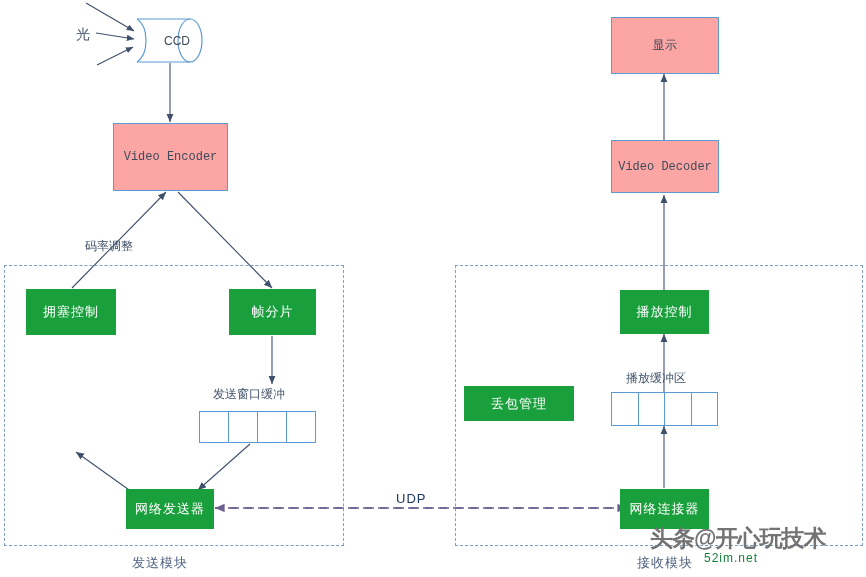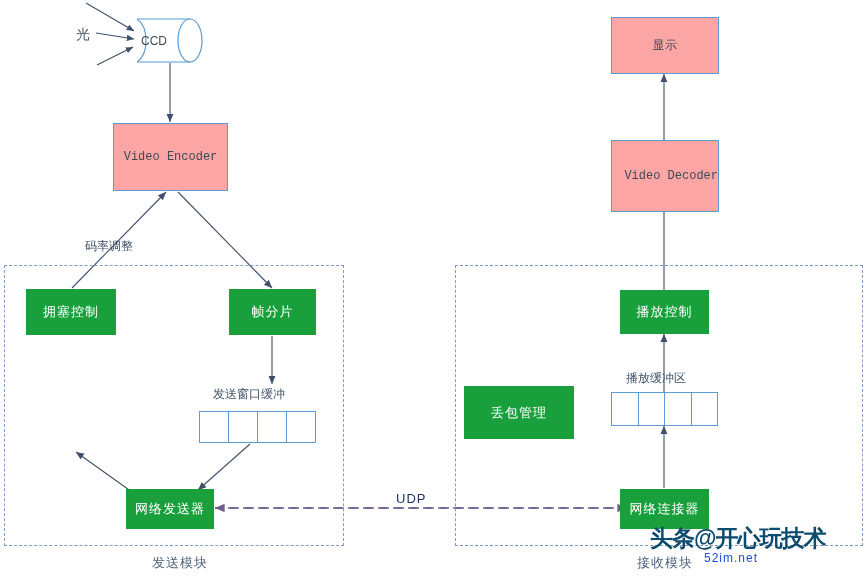--- a/index.html
+++ b/index.html
@@ -36,24 +36,24 @@
   
   .module{position:absolute;border:1px dashed #7f9dc4;box-sizing:border-box;background:transparent;}
 
   
   #watermark{
     position:absolute;right:2px;bottom:6px;width:220px;height:56px;
     pointer-events:none;
   }
   .wm-text{
     position:absolute;left:6px;top:8px;font-size:23px;font-weight:bold;
-    color:#0c4a6e;white-space:nowrap;letter-spacing:-1px;
+    color:#737373;white-space:nowrap;letter-spacing:-1px;
   }
   .wm-sub{
-    position:absolute;left:60px;top:36px;font-size:12px;color:#1d4ed8;letter-spacing:1px;
+    position:absolute;left:60px;top:36px;font-size:12px;color:#15803d;letter-spacing:1px;
   }
 </style>
 </head>
 <body>
 
 <div id="canvas">
 
   <svg class="svg-layer" viewBox="0 0 866 577">
     <defs>
       <marker id="arrHead" markerWidth="9" markerHeight="9" refX="7.4" refY="3.2" orient="auto" markerUnits="strokeWidth">
@@ -124,31 +124,31 @@
     </g>
 
     <g stroke="#40506b" stroke-width="1.1" fill="none">
       <line x1="664" y1="140" x2="664" y2="74" marker-end="url(#arrHead)"></line>
     </g>
   </svg>
 
   <div class="module" style="left:4px;top:265px;width:340px;height:281px;"></div>
   <div class="module" style="left:455px;top:265px;width:408px;height:281px;"></div>
 
-  <div class="node" style="left:131px;top:24px;width:46px;height:33px;">
+  <div class="node" style="left:154px;top:24px;width:46px;height:33px;">
     <span class="label" style="font-size:12px;color:#3f4a57;font-family:'Liberation Sans',sans-serif;">CCD</span>
   </div>
 
   <div class="text" style="left:76px;top:26px;font-size:14px;">光</div>
 
   <div class="node box-blue mono" style="left:113px;top:123px;width:115px;height:68px;">
     <span class="label">Video Encoder</span>
   </div>
 
-  <div class="node box-blue mono" style="left:611px;top:140px;width:108px;height:72px;justify-content:flex-end;">
+  <div class="node box-blue mono" style="left:611px;top:140px;width:108px;height:53px;">
     <span class="label">Video Decoder</span>
   </div>
 
   <div class="node box-blue" style="left:611px;top:17px;width:108px;height:57px;">
     <span class="label">显示</span>
   </div>
 
   <div class="text" style="left:85px;top:238px;">码率调整</div>
 
   <div class="node box-green" style="left:229px;top:289px;width:87px;height:46px;">
@@ -169,40 +169,40 @@
     <div class="cell"></div>
     <div class="cell"></div>
     <div class="cell"></div>
     <div class="cell"></div>
   </div>
 
   <div class="node box-green" style="left:620px;top:290px;width:89px;height:44px;">
     <span class="label">播放控制</span>
   </div>
 
-  <div class="node box-green" style="left:464px;top:386px;width:110px;height:53px;">
+  <div class="node box-green" style="left:464px;top:386px;width:110px;height:35px;">
     <span class="label">丢包管理</span>
   </div>
 
 
   <div class="node box-green" style="left:620px;top:489px;width:89px;height:40px;">
     <span class="label">网络连接器</span>
   </div>
 
   <div class="text" style="left:626px;top:370px;">播放缓冲区</div>
   <div class="buffer" style="left:611px;top:392px;width:107px;height:34px;">
     <div class="cell"></div>
     <div class="cell"></div>
     <div class="cell"></div>
     <div class="cell"></div>
   </div>
 
   <div class="text udp" style="left:396px;top:491px;">UDP</div>
 
-  <div class="text modlabel" style="left:152px;top:554px;">发送模块</div>
+  <div class="text modlabel" style="left:132px;top:554px;">发送模块</div>
   <div class="text modlabel" style="left:637px;top:554px;">接收模块</div>
 
   <div id="watermark">
     <div class="wm-text">头条@开心玩技术</div>
     <div class="wm-sub">52im.net</div>
   </div>
 
 </div>
 
 </body></html>

